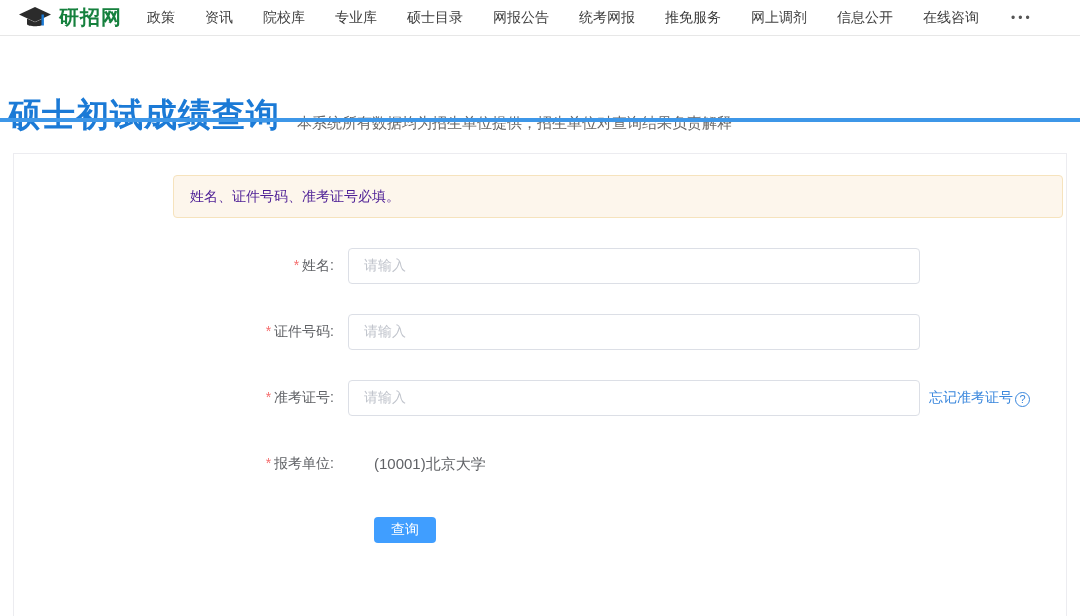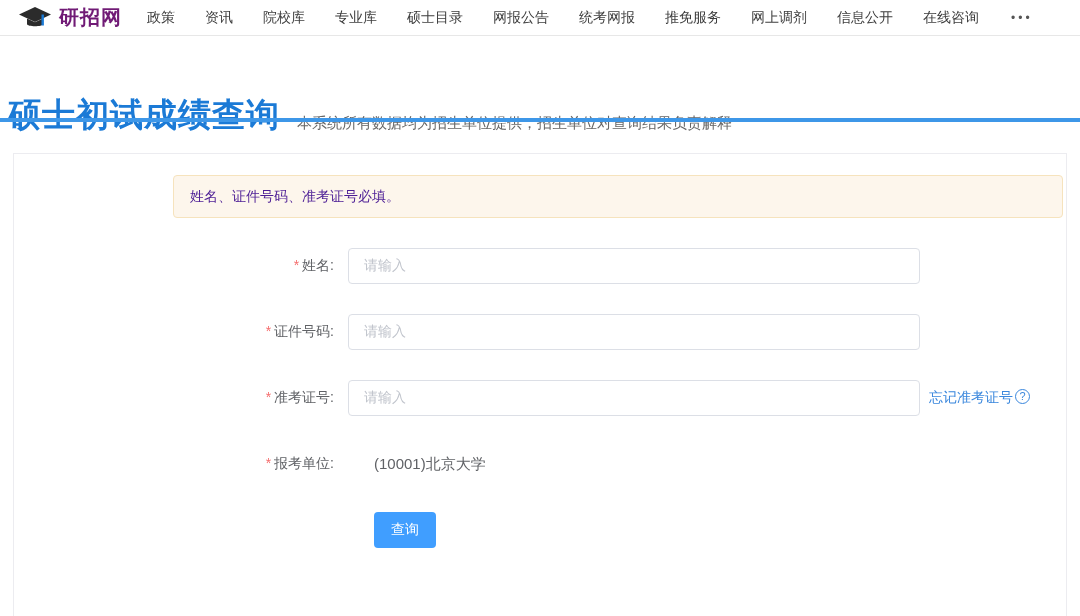--- a/index.html
+++ b/index.html
@@ -6,21 +6,21 @@
   body{
     width:1080px;height:616px;position:relative;background:#ffffff;
     font-family:"Liberation Sans","DejaVu Sans",sans-serif;overflow:hidden;
   }
   
   .topnav{
     position:absolute;top:0;left:0;right:0;height:36px;background:#fff;
     border-bottom:1px solid #e7e7e7;display:flex;align-items:center;padding-left:18px;box-sizing:border-box;
   }
   .logo{display:flex;align-items:center;gap:7px;margin-right:25px;cursor:pointer;}
-  .logo-text{font-size:20px;font-weight:bold;color:#701a75;letter-spacing:1px;}
+  .logo-text{font-size:20px;font-weight:bold;color:#15803d;letter-spacing:1px;}
   .nav-items{display:flex;align-items:center;gap:30px;font-size:14px;color:#3d3d3d;}
   .nav-item{cursor:pointer;white-space:nowrap;}
   .nav-more{font-size:12px;letter-spacing:3px;color:#555;cursor:pointer;margin-left:2px;}
   
   .page-header{position:absolute;top:37px;left:0;right:0;height:81px;background:#fff;margin-top:36px;}
   .page-title{position:absolute;left:8px;top:20px;margin:0;font-size:33px;font-weight:bold;color:#1b7ad6;letter-spacing:1px;}
   .page-subtitle{position:absolute;left:297px;top:41px;font-size:15px;color:#666;}
   .blue-divider{position:absolute;top:118px;left:0;right:0;height:4px;background:#3e97e8;}
   
   .card{
@@ -46,31 +46,31 @@
     font-size:14px;color:#606266;white-space:nowrap;
   }
   .required{color:#f56c6c;margin-right:3px;}
   .text-input{
     width:572px;height:36px;box-sizing:border-box;border:1px solid #dcdfe6;border-radius:4px;
     padding:0 15px;font-size:14px;color:#606266;outline:none;background:#fff;
     font-family:Liberation Serif, serif;
   }
   .text-input::placeholder{color:#c0c4cc;}
   .forgot-link{
-    margin-left:9px;display:flex;align-items:flex-start;gap:2px;font-size:14px;color:#3a87dd;
+    margin-left:9px;display:flex;align-items:flex-end;gap:2px;font-size:14px;color:#3a87dd;
     text-decoration:none;cursor:pointer;white-space:nowrap;
   }
   .q-icon{
     display:inline-flex;align-items:center;justify-content:center;width:15px;height:15px;
     border:1px solid #3a87dd;border-radius:50%;font-size:11px;line-height:1;box-sizing:border-box;
   }
   .static-value{margin-left:26px;font-size:15px;color:#606266;}
   .submit-row{margin-left:360px;}
   .query-button{
-    width:62px;height:36px;background:#409eff;color:#fff;border:none;border-radius:4px;
+    width:62px;height:26px;background:#409eff;color:#fff;border:none;border-radius:4px;
     font-size:14px;cursor:pointer;font-family:"Liberation Sans","DejaVu Sans",sans-serif;
   }
 </style>
 </head>
 <body>
 
 <div class="topnav">
   <div class="logo">
     <span style="display:inline-flex;">
       <svg width="34" height="26" viewBox="0 0 34 26">

